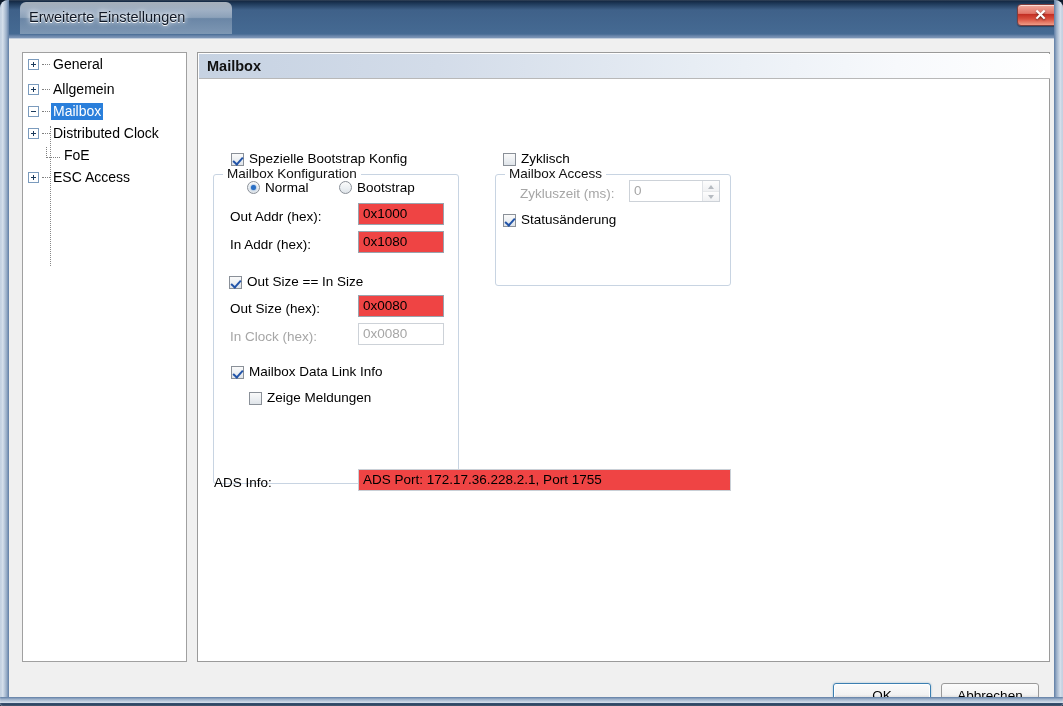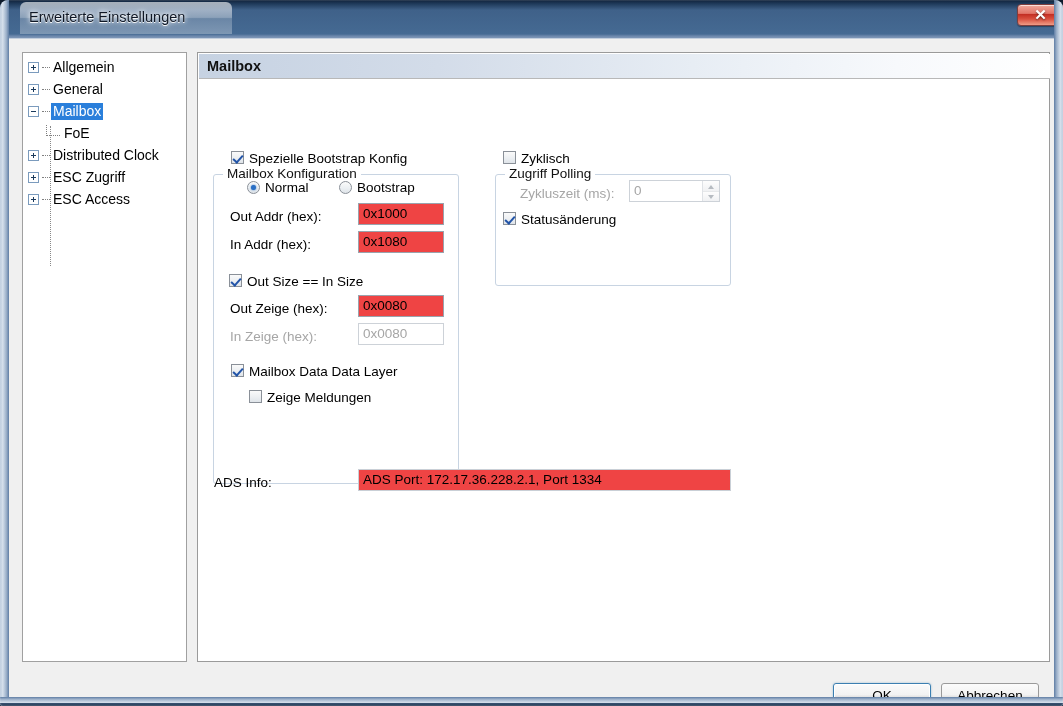--- a/index.html
+++ b/index.html
@@ -209,21 +209,21 @@
     position: absolute;
     font-size: 13.5px;
     color: #000;
     white-space: nowrap;
   }
   .ctl-label.disabled { color: #a6a6a6; }
 
   .checkbox {
     position: absolute;
     display: flex;
-    align-items: flex-start;
+    align-items: flex-end;
     font-size: 13.5px;
     color: #000;
     white-space: nowrap;
     cursor: pointer;
   }
   .checkbox .box {
     position: relative;
     width: 13px; height: 13px;
     border: 1px solid #8a9098;
     background: linear-gradient(180deg,#fafafa 0%, #eceff2 55%, #dfe4e9 100%);
@@ -356,55 +356,50 @@
     <div id="close-button">
       <div class="x">✕</div>
     </div>
   </div>
 
   <div id="client">
 
     <div id="tree-panel">
       <div id="tree-vline"></div>
 
+      <div class="tree-row" style="margin-left:5px;">
+        <span class="expander plus"></span>
+        <span class="dotline"></span>
+        <span class="lbl">General</span>
+      </div>
+
       <div class="tree-row" style="margin:3px 0 0 5px;">
         <span class="expander plus"></span>
         <span class="dotline"></span>
         <span class="lbl">Allgemein</span>
       </div>
 
-      <div class="tree-row" style="margin-left:5px;">
-        <span class="expander plus"></span>
-        <span class="dotline"></span>
-        <span class="lbl">General</span>
-      </div>
-
       <div class="tree-row selected" style="margin-left:5px;">
         <span class="expander"></span>
         <span class="dotline"></span>
         <span class="lbl">Mailbox</span>
       </div>
 
 
-      <div class="tree-row child" style="margin-left:5px;">
-        <span class="elbow"></span>
-        <span class="lbl">FoE</span>
-      </div>
-
       <div class="tree-row" style="margin-left:5px;">
         <span class="expander plus"></span>
         <span class="dotline"></span>
         <span class="lbl">Distributed Clock</span>
       </div>
 
-      <div class="tree-row" style="margin-left:5px;">
-        <span class="expander plus"></span>
-        <span class="dotline"></span>
-        <span class="lbl">ESC Zugriff</span>
-      </div>
+      <div class="tree-row child" style="margin-left:5px;">
+        <span class="elbow"></span>
+        <span class="lbl">FoE</span>
+      </div>
+
 
       <div class="tree-row" style="margin-left:5px;">
         <span class="expander plus"></span>
         <span class="dotline"></span>
         <span class="lbl">ESC Access</span>
       </div>
     </div>
 
     <div id="content-panel">
       <div id="content-header">
@@ -435,38 +430,38 @@
     <div class="textfield" style="left:349px; top:164px; width:86px;">0x1000</div>
 
     <div class="ctl-label" style="left:221px; top:198px;">In Addr (hex):</div>
     <div class="textfield" style="left:349px; top:192px; width:86px;">0x1080</div>
 
     <div class="checkbox checked" style="left:220px; top:235px;">
       <span class="box"></span>
       <span>Out Size == In Size</span>
     </div>
 
-    <div class="ctl-label" style="left:221px; top:262px;">Out Zeige (hex):</div>
+    <div class="ctl-label" style="left:221px; top:262px;">Out Size (hex):</div>
     <div class="textfield" style="left:349px; top:256px; width:86px;">0x0080</div>
 
-    <div class="ctl-label disabled" style="left:221px; top:290px;">In Zeige (hex):</div>
+    <div class="ctl-label disabled" style="left:221px; top:290px;">In Clock (hex):</div>
     <div class="textfield disabled" style="left:349px; top:284px; width:86px;">0x0080</div>
 
     <div class="checkbox checked" style="left:222px; top:325px;">
       <span class="box"></span>
-      <span>Mailbox Data Data Layer</span>
+      <span>Mailbox Data Link Info</span>
     </div>
 
     <div class="checkbox" style="left:240px; top:351px;">
       <span class="box"></span>
       <span>Zeige Meldungen</span>
     </div>
 
     <div class="groupbox" id="gb-polling">
-      <span class="gb-title">Zugriff Polling</span>
+      <span class="gb-title">Mailbox Access</span>
     </div>
 
     <div class="checkbox" style="left:494px; top:112px;">
       <span class="box"></span>
       <span>Zyklisch</span>
     </div>
 
     <div class="ctl-label disabled" style="left:511px; top:147px;">Zykluszeit (ms):</div>
     <div class="spinner" style="left:620px; top:141px; width:91px;">
       <div class="val">0</div>
@@ -475,21 +470,21 @@
         <div class="ar down"></div>
       </div>
     </div>
 
     <div class="checkbox checked" style="left:494px; top:173px;">
       <span class="box"></span>
       <span>Statusänderung</span>
     </div>
 
     <div class="ctl-label" style="left:205px; top:436px;">ADS Info:</div>
-    <div class="textfield" style="left:349px; top:430px; width:373px; border-color:#c9cfd6;">ADS Port: 172.17.36.228.2.1, Port 1334</div>
+    <div class="textfield" style="left:349px; top:430px; width:373px; border-color:#c9cfd6;">ADS Port: 172.17.36.228.2.1, Port 1755</div>
 
     <div class="dlg-button default" id="btn-ok">OK</div>
     <div class="dlg-button" id="btn-cancel">Abbrechen</div>
 
   </div>
 
   <div id="frame-left"></div>
   <div id="frame-right"></div>
   <div id="frame-bottom"></div>
   <div id="frame-bottom-dark"></div>

